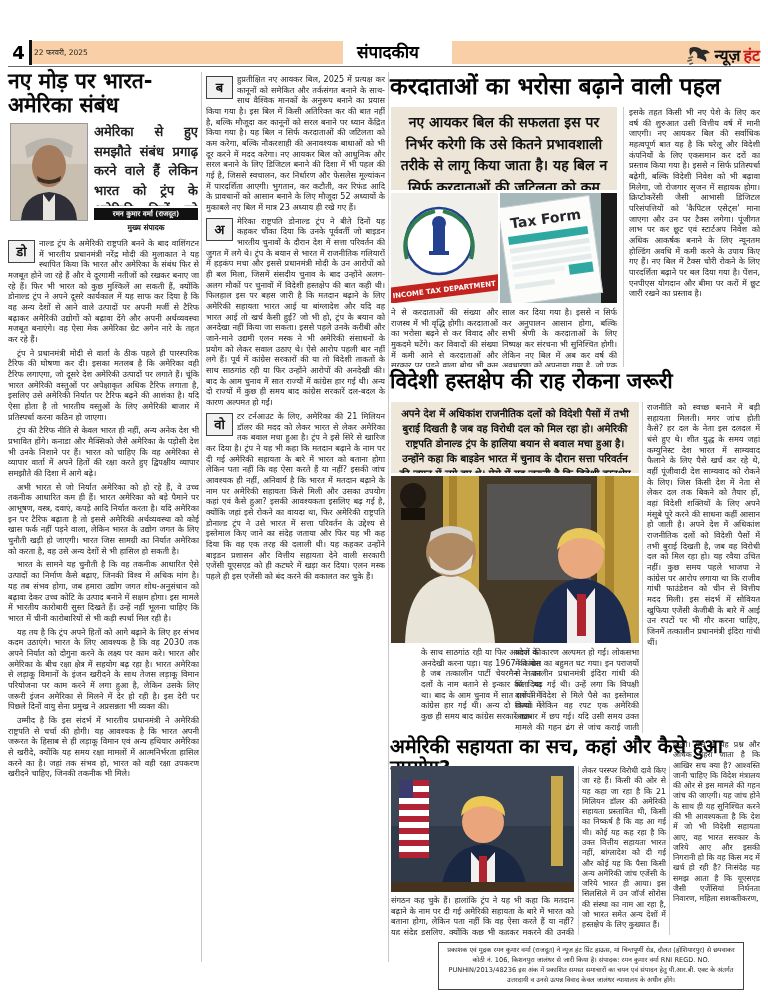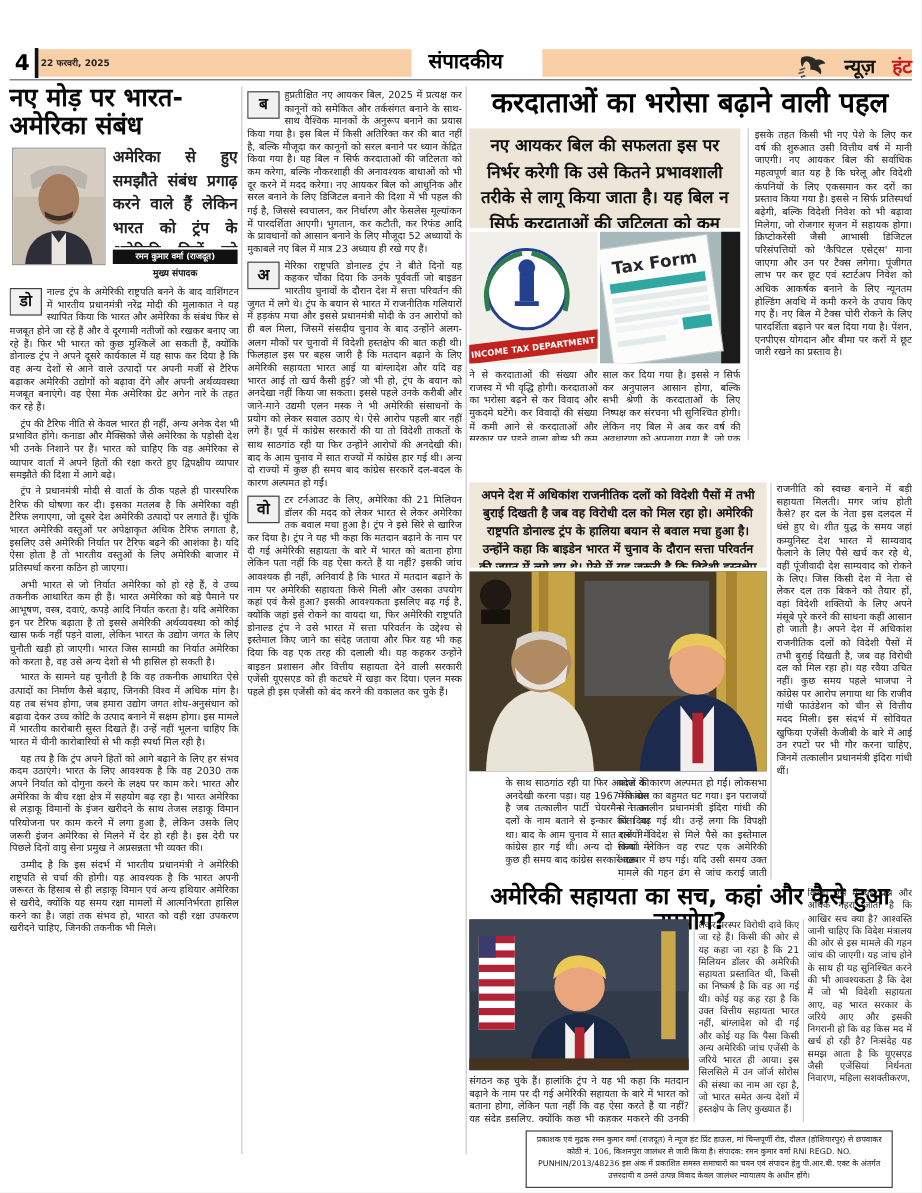--- a/index.html
+++ b/index.html
@@ -3,24 +3,24 @@
 <meta charset="utf-8">
 <style>
   html,body{margin:0;padding:0;background:#e8e8e8;}
   #page{position:relative;width:768px;height:994px;background:#ffffff;margin:0 auto;
         font-family:"DejaVu Sans",sans-serif;color:#1c1c1c;overflow:hidden;}
   
   .h-band{position:absolute;top:41px;height:23px;background:#f8cfa6;}
   #pgnum{position:absolute;left:8px;top:40px;width:21px;height:25px;background:#fff;
          border-right:3px solid #111;font-size:18px;font-weight:bold;color:#000;
          text-align:center;line-height:25px;}
-  #date{position:absolute;left:34px;top:41px;font-size:7.5px;font-weight:bold;color:#222;line-height:23px;}
+  #date{position:absolute;left:34px;top:41px;font-size:7.5px;font-weight:normal;color:#222;line-height:23px;}
   #section-title{position:absolute;left:343px;top:37px;width:90px;text-align:center;
                  font-size:17px;font-weight:bold;color:#000;line-height:30px;background:#fff;}
-  #brand{position:absolute;right:8px;top:41px;height:28px;display:flex;align-items:center;gap:14px;}
+  #brand{position:absolute;right:8px;top:41px;height:28px;display:flex;align-items:center;gap:3px;}
   #brand .w1{font-size:16px;font-weight:bold;color:#111;}
   #brand .w2{font-size:16px;font-weight:bold;}
   #hdr-rule{position:absolute;left:8px;width:752px;top:66px;height:1px;background:#666;}
   
   .vr{position:absolute;width:1px;background:#c9c9c9;}
   
   #la-title{position:absolute;left:8px;top:70px;width:192px;font-size:21px;line-height:1.12;
             font-weight:bold;color:#0a0a0a;}
   #la-photo{position:absolute;left:10px;top:123px;width:78px;height:98px;border:1px solid #999;box-sizing:border-box;}
   #la-intro{position:absolute;left:94px;top:122px;width:104px;height:84px;font-size:13px;
@@ -30,21 +30,21 @@
   #la-role{position:absolute;left:94px;top:222px;width:104px;text-align:center;font-size:7.5px;font-weight:bold;color:#111;}
   .bodytxt{font-size:8.1px;line-height:1.32;text-align:justify;color:#1c1c1c;overflow:hidden;}
   #la-body{position:absolute;left:8px;top:238px;width:191px;height:699px;}
   #la-body p, #mid p{margin:0 0 3px 0;}
   #la-body p + p{text-indent:9px;}
   .dropcap{float:left;min-width:21px;height:21px;border:1.5px solid #444;background:#f1f1f1;
            font-weight:bold;font-size:13px;line-height:21px;text-align:center;
            margin:2px 4px 0 0;padding:0 2px;color:#111;}
   #mid{position:absolute;left:206px;top:74px;width:179px;height:892px;}
   
-  .headline{position:absolute;left:390px;width:370px;text-align:center;font-weight:bold;color:#050505;}
+  .headline{position:absolute;left:390px;width:370px;font-weight:bold;color:#050505;}
   #a-head{top:74px;font-size:23px;line-height:1.1;}
   .introbox{position:absolute;background:#ede6d8;font-weight:bold;text-align:center;color:#111;
             box-sizing:border-box;overflow:hidden;}
   #a-box{left:391px;top:107px;width:226px;height:83px;font-size:14px;line-height:1.55;padding:5px 5px;}
   #a-img1{position:absolute;left:391px;top:193px;width:107px;height:110px;}
   #a-img2{position:absolute;left:500px;top:193px;width:117px;height:110px;}
   #a-sub1{position:absolute;left:391px;top:307px;width:107px;height:60px;}
   #a-sub2{position:absolute;left:502px;top:307px;width:115px;height:60px;}
   #a-col{position:absolute;left:629px;top:107px;width:131px;height:260px;}
   
@@ -112,22 +112,22 @@
       <path d="M10,96 Q12,70 38,68 Q64,70 66,96 Z" fill="#2e2e38"></path>
       <path d="M32,70 L38,78 L44,70 L44,96 L32,96 Z" fill="#e9e6df"></path>
     </svg>
   </div>
   <div id="la-intro">अमेरिका से हुए समझौते संबंध प्रगाढ़ करने वाले हैं लेकिन भारत को ट्रंप के अमेरिकी हितों को सर्वोच्च प्राथमिकता देने वाले रवैये से सतर्क रहना होगा। ट्रंप ने प्रधानमंत्री मोदी से वार्ता के ठीक पहले ही पारस्परिक टैरिफ की घोषणा कर दी।</div>
   <div id="la-byline">रमन कुमार वर्मा (राजदूत)</div>
   <div id="la-role">मुख्य संपादक</div>
 
   <div id="la-body" class="bodytxt">
     <p><span class="dropcap">डो</span><span>नाल्ड ट्रंप के अमेरिकी राष्ट्रपति बनने के बाद वाशिंगटन में भारतीय प्रधानमंत्री नरेंद्र मोदी की मुलाकात ने यह स्थापित किया कि भारत और अमेरिका के संबंध फिर से मजबूत होने जा रहे हैं और वे दूरगामी नतीजों को रखकर बनाए जा रहे हैं। फिर भी भारत को कुछ मुश्किलें आ सकती हैं, क्योंकि डोनाल्ड ट्रंप ने अपने दूसरे कार्यकाल में यह साफ कर दिया है कि वह अन्य देशों से आने वाले उत्पादों पर अपनी मर्जी से टैरिफ बढ़ाकर अमेरिकी उद्योगों को बढ़ावा देंगे और अपनी अर्थव्यवस्था मजबूत बनाएंगे। वह ऐसा मेक अमेरिका ग्रेट अगेन नारे के तहत कर रहे हैं।</span></p>
+    <p>ट्रंप ने प्रधानमंत्री मोदी से वार्ता के ठीक पहले ही पारस्परिक टैरिफ की घोषणा कर दी। इसका मतलब है कि अमेरिका वही टैरिफ लगाएगा, जो दूसरे देश अमेरिकी उत्पादों पर लगाते हैं। चूंकि भारत अमेरिकी वस्तुओं पर अपेक्षाकृत अधिक टैरिफ लगाता है, इसलिए उसे अमेरिकी निर्यात पर टैरिफ बढ़ने की आशंका है। यदि ऐसा होता है तो भारतीय वस्तुओं के लिए अमेरिकी बाजार में प्रतिस्पर्धा करना कठिन हो जाएगा।</p>
     <p>ट्रंप की टैरिफ नीति से केवल भारत ही नहीं, अन्य अनेक देश भी प्रभावित होंगे। कनाडा और मैक्सिको जैसे अमेरिका के पड़ोसी देश भी उनके निशाने पर हैं। भारत को चाहिए कि वह अमेरिका से व्यापार वार्ता में अपने हितों की रक्षा करते हुए द्विपक्षीय व्यापार समझौते की दिशा में आगे बढ़े।</p>
-    <p>ट्रंप ने प्रधानमंत्री मोदी से वार्ता के ठीक पहले ही पारस्परिक टैरिफ की घोषणा कर दी। इसका मतलब है कि अमेरिका वही टैरिफ लगाएगा, जो दूसरे देश अमेरिकी उत्पादों पर लगाते हैं। चूंकि भारत अमेरिकी वस्तुओं पर अपेक्षाकृत अधिक टैरिफ लगाता है, इसलिए उसे अमेरिकी निर्यात पर टैरिफ बढ़ने की आशंका है। यदि ऐसा होता है तो भारतीय वस्तुओं के लिए अमेरिकी बाजार में प्रतिस्पर्धा करना कठिन हो जाएगा।</p>
     <p>अभी भारत से जो निर्यात अमेरिका को हो रहे हैं, वे उच्च तकनीक आधारित कम ही हैं। भारत अमेरिका को बड़े पैमाने पर आभूषण, वस्त्र, दवाएं, कपड़े आदि निर्यात करता है। यदि अमेरिका इन पर टैरिफ बढ़ाता है तो इससे अमेरिकी अर्थव्यवस्था को कोई खास फर्क नहीं पड़ने वाला, लेकिन भारत के उद्योग जगत के लिए चुनौती खड़ी हो जाएगी। भारत जिस सामग्री का निर्यात अमेरिका को करता है, वह उसे अन्य देशों से भी हासिल हो सकती है।</p>
     <p>भारत के सामने यह चुनौती है कि वह तकनीक आधारित ऐसे उत्पादों का निर्माण कैसे बढ़ाए, जिनकी विश्व में अधिक मांग है। यह तब संभव होगा, जब हमारा उद्योग जगत शोध-अनुसंधान को बढ़ावा देकर उच्च कोटि के उत्पाद बनाने में सक्षम होगा। इस मामले में भारतीय कारोबारी सुस्त दिखते हैं। उन्हें नहीं भूलना चाहिए कि भारत में चीनी कारोबारियों से भी कड़ी स्पर्धा मिल रही है।</p>
     <p>यह तय है कि ट्रंप अपने हितों को आगे बढ़ाने के लिए हर संभव कदम उठाएंगे। भारत के लिए आवश्यक है कि वह 2030 तक अपने निर्यात को दोगुना करने के लक्ष्य पर काम करे। भारत और अमेरिका के बीच रक्षा क्षेत्र में सहयोग बढ़ रहा है। भारत अमेरिका से लड़ाकू विमानों के इंजन खरीदने के साथ तेजस लड़ाकू विमान परियोजना पर काम करने में लगा हुआ है, लेकिन उसके लिए जरूरी इंजन अमेरिका से मिलने में देर हो रही है। इस देरी पर पिछले दिनों वायु सेना प्रमुख ने अप्रसन्नता भी व्यक्त की।</p>
     <p>उम्मीद है कि इस संदर्भ में भारतीय प्रधानमंत्री ने अमेरिकी राष्ट्रपति से चर्चा की होगी। यह आवश्यक है कि भारत अपनी जरूरत के हिसाब से ही लड़ाकू विमान एवं अन्य हथियार अमेरिका से खरीदे, क्योंकि यह समय रक्षा मामलों में आत्मनिर्भरता हासिल करने का है। जहां तक संभव हो, भारत को वही रक्षा उपकरण खरीदने चाहिए, जिनकी तकनीक भी मिले।</p>
   </div>
 
   <div id="mid" class="bodytxt">
     <p><span class="dropcap">ब</span><span>हुप्रतीक्षित नए आयकर बिल, 2025 में प्रत्यक्ष कर कानूनों को समेकित और तर्कसंगत बनाने के साथ-साथ वैश्विक मानकों के अनुरूप बनाने का प्रयास किया गया है। इस बिल में किसी अतिरिक्त कर की बात नहीं है, बल्कि मौजूदा कर कानूनों को सरल बनाने पर ध्यान केंद्रित किया गया है। यह बिल न सिर्फ करदाताओं की जटिलता को कम करेगा, बल्कि नौकरशाही की अनावश्यक बाधाओं को भी दूर करने में मदद करेगा। नए आयकर बिल को आधुनिक और सरल बनाने के लिए डिजिटल बनाने की दिशा में भी पहल की गई है, जिससे स्वचालन, कर निर्धारण और फेसलेस मूल्यांकन में पारदर्शिता आएगी। भुगतान, कर कटौती, कर रिफंड आदि के प्रावधानों को आसान बनाने के लिए मौजूदा 52 अध्यायों के मुकाबले नए बिल में मात्र 23 अध्याय ही रखे गए हैं।</span></p>
     <p><span class="dropcap">अ</span><span>मेरिका राष्ट्रपति डोनाल्ड ट्रंप ने बीते दिनों यह कहकर चौंका दिया कि उनके पूर्ववर्ती जो बाइडन भारतीय चुनावों के दौरान देश में सत्ता परिवर्तन की जुगत में लगे थे। ट्रंप के बयान से भारत में राजनीतिक गलियारों में हड़कंप मचा और इससे प्रधानमंत्री मोदी के उन आरोपों को ही बल मिला, जिसमें संसदीय चुनाव के बाद उन्होंने अलग-अलग मौकों पर चुनावों में विदेशी हस्तक्षेप की बात कही थी। फिलहाल इस पर बहस जारी है कि मतदान बढ़ाने के लिए अमेरिकी सहायता भारत आई या बांग्लादेश और यदि वह भारत आई तो खर्च कैसी हुई? जो भी हो, ट्रंप के बयान को अनदेखा नहीं किया जा सकता। इससे पहले उनके करीबी और जाने-माने उद्यमी एलन मस्क ने भी अमेरिकी संसाधनों के प्रयोग को लेकर सवाल उठाए थे। ऐसे आरोप पहली बार नहीं लगे हैं। पूर्व में कांग्रेस सरकारों की या तो विदेशी ताकतों के साथ साठगांठ रही या फिर उन्होंने आरोपों की अनदेखी की। बाद के आम चुनाव में सात राज्यों में कांग्रेस हार गई थी। अन्य दो राज्यों में कुछ ही समय बाद कांग्रेस सरकारें दल-बदल के कारण अल्पमत हो गईं।</span></p>
     <p><span class="dropcap">वो</span><span>टर टर्नआउट के लिए, अमेरिका की 21 मिलियन डॉलर की मदद को लेकर भारत से लेकर अमेरिका तक बवाल मचा हुआ है। ट्रंप ने इसे सिरे से खारिज कर दिया है। ट्रंप ने यह भी कहा कि मतदान बढ़ाने के नाम पर दी गई अमेरिकी सहायता के बारे में भारत को बताना होगा लेकिन पता नहीं कि वह ऐसा करते हैं या नहीं? इसकी जांच आवश्यक ही नहीं, अनिवार्य है कि भारत में मतदान बढ़ाने के नाम पर अमेरिकी सहायता किसे मिली और उसका उपयोग कहां एवं कैसे हुआ? इसकी आवश्यकता इसलिए बढ़ गई है, क्योंकि जहां इसे रोकने का वायदा था, फिर अमेरिकी राष्ट्रपति डोनाल्ड ट्रंप ने उसे भारत में सत्ता परिवर्तन के उद्देश्य से इस्तेमाल किए जाने का संदेह जताया और फिर यह भी कह दिया कि वह एक तरह की दलाली थी। यह कहकर उन्होंने बाइडन प्रशासन और वित्तीय सहायता देने वाली सरकारी एजेंसी यूएसएड को ही कटघरे में खड़ा कर दिया। एलन मस्क पहले ही इस एजेंसी को बंद करने की वकालत कर चुके हैं।</span></p>
@@ -167,20 +167,21 @@
         <rect x="66" y="74" width="24" height="10" fill="#2fa8a2"></rect>
         <rect x="10" y="86" width="40" height="5" fill="#e3eaea"></rect>
       </g>
     </svg>
   </div>
 
   <div id="a-sub1" class="bodytxt">ने से करदाताओं की संख्या और राजस्व में भी वृद्धि होगी। करदाताओं का भरोसा बढ़ने से कर विवाद और मुकदमे घटेंगे। कर विवादों की संख्या में कमी आने से करदाताओं और सरकार पर पड़ने वाला बोझ भी कम होगा।</div>
   <div id="a-sub2" class="bodytxt">साल कर दिया गया है। इससे न सिर्फ कर अनुपालन आसान होगा, बल्कि सभी श्रेणी के करदाताओं के लिए निष्पक्ष कर संरचना भी सुनिश्चित होगी। लेकिन नए बिल में अब कर वर्ष की अवधारणा को अपनाया गया है, जो एक अप्रैल से अगले साल 31 मार्च तक होगा।</div>
   <div id="a-col" class="bodytxt">इसके तहत किसी भी नए पेशे के लिए कर वर्ष की शुरुआत उसी वित्तीय वर्ष में मानी जाएगी। नए आयकर बिल की सर्वाधिक महत्वपूर्ण बात यह है कि घरेलू और विदेशी कंपनियों के लिए एकसमान कर दरों का प्रस्ताव किया गया है। इससे न सिर्फ प्रतिस्पर्धा बढ़ेगी, बल्कि विदेशी निवेश को भी बढ़ावा मिलेगा, जो रोजगार सृजन में सहायक होगा। क्रिप्टोकरेंसी जैसी आभासी डिजिटल परिसंपत्तियों को 'कैपिटल एसेट्स' माना जाएगा और उन पर टैक्स लगेगा। पूंजीगत लाभ पर कर छूट एवं स्टार्टअप निवेश को अधिक आकर्षक बनाने के लिए न्यूनतम होल्डिंग अवधि में कमी करने के उपाय किए गए हैं। नए बिल में टैक्स चोरी रोकने के लिए पारदर्शिता बढ़ाने पर बल दिया गया है। पेंशन, एनपीएस योगदान और बीमा पर करों में छूट जारी रखने का प्रस्ताव है।</div>
 
+  <div id="b-head" class="headline">विदेशी हस्तक्षेप की राह रोकना जरूरी</div>
   <div id="b-box" class="introbox">अपने देश में अधिकांश राजनीतिक दलों को विदेशी पैसों में तभी बुराई दिखती है जब वह विरोधी दल को मिल रहा हो। अमेरिकी राष्ट्रपति डोनाल्ड ट्रंप के हालिया बयान से बवाल मचा हुआ है। उन्होंने कहा कि बाइडेन भारत में चुनाव के दौरान सत्ता परिवर्तन की जुगत में लगे हुए थे। ऐसे में यह जरूरी है कि विदेशी हस्तक्षेप की राह रोकना जरूरी है।</div>
   <div id="b-col" class="bodytxt">राजनीति को स्वच्छ बनाने में बड़ी सहायता मिलती। मगर जांच होती कैसे? हर दल के नेता इस दलदल में धंसे हुए थे। शीत युद्ध के समय जहां कम्युनिस्ट देश भारत में साम्यवाद फैलाने के लिए पैसे खर्च कर रहे थे, वहीं पूंजीवादी देश साम्यवाद को रोकने के लिए। जिस किसी देश में नेता से लेकर दल तक बिकने को तैयार हों, वहां विदेशी शक्तियों के लिए अपने मंसूबे पूरे करने की साधना कहीं आसान हो जाती है। अपने देश में अधिकांश राजनीतिक दलों को विदेशी पैसों में तभी बुराई दिखती है, जब वह विरोधी दल को मिल रहा हो। यह रवैया उचित नहीं। कुछ समय पहले भाजपा ने कांग्रेस पर आरोप लगाया था कि राजीव गांधी फाउंडेशन को चीन से वित्तीय मदद मिली। इस संदर्भ में सोवियत खुफिया एजेंसी केजीबी के बारे में आई उन रपटों पर भी गौर करना चाहिए, जिनमें तत्कालीन प्रधानमंत्री इंदिरा गांधी थीं।</div>
 
   <div id="b-photo">
     <svg width="248" height="167" viewBox="0 0 248 167">
       <rect width="248" height="167" fill="#453a27"></rect>
       <rect x="96" y="8" width="104" height="96" fill="#68758a" opacity="0.45"></rect>
       <rect x="52" y="0" width="36" height="167" fill="#c7a445"></rect>
       <rect x="58" y="0" width="8" height="167" fill="#a8842f"></rect>
       <rect x="206" y="0" width="42" height="167" fill="#c7a445"></rect>

